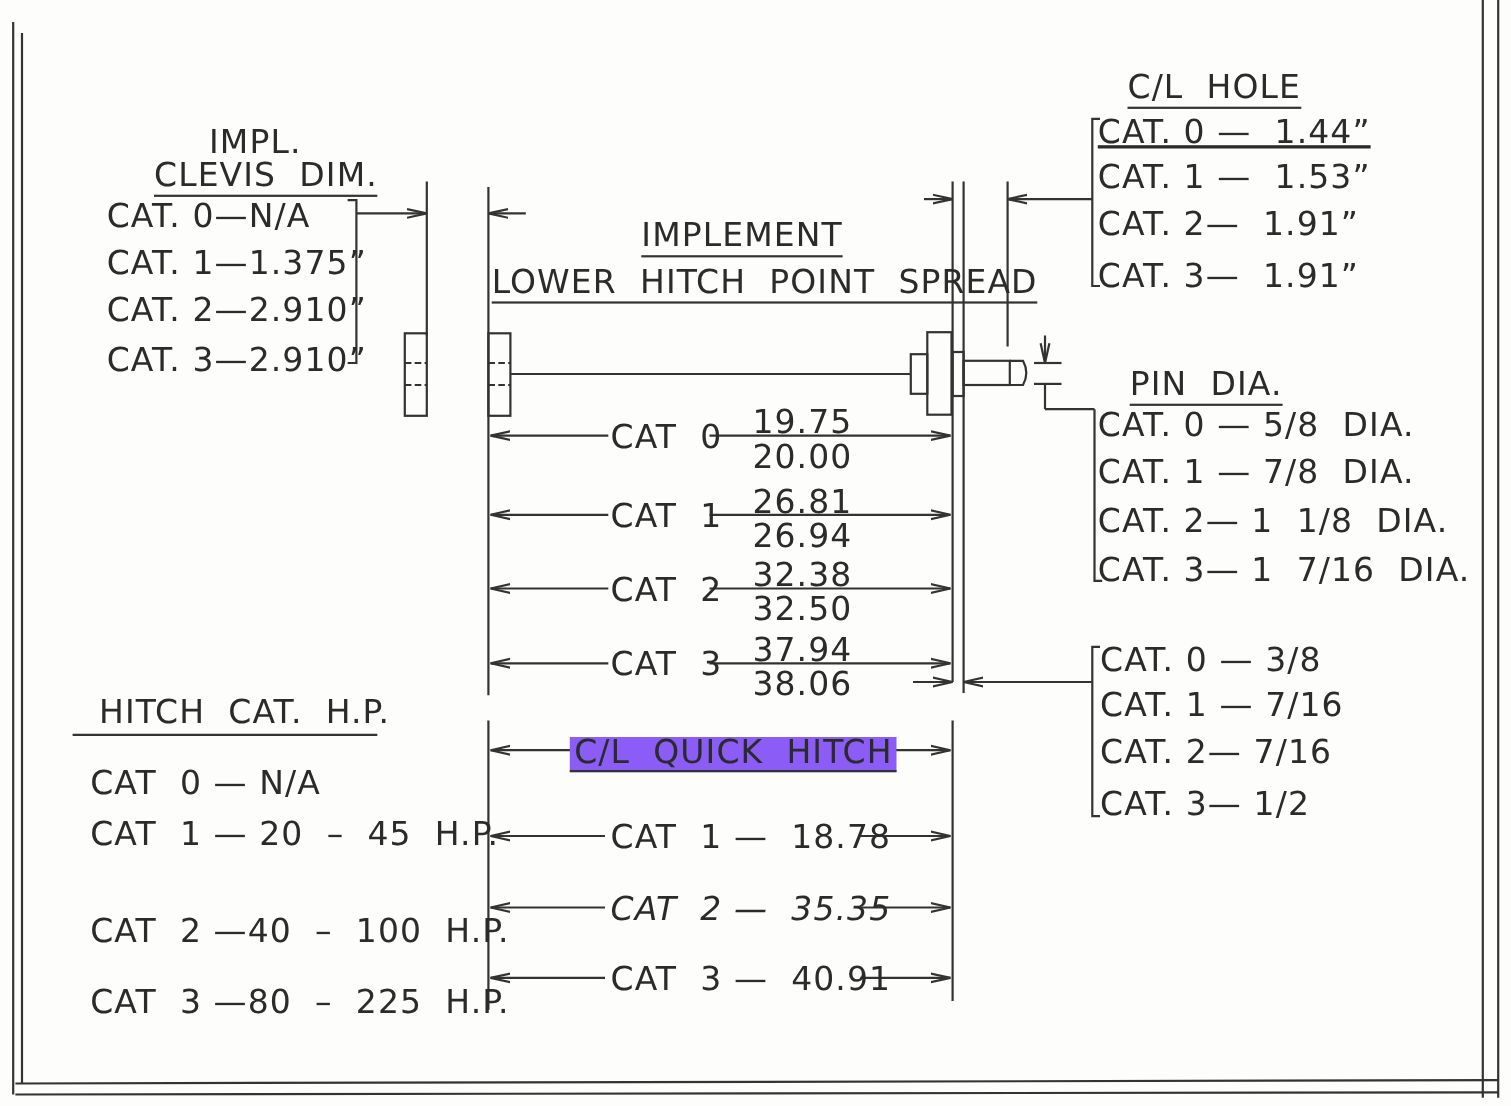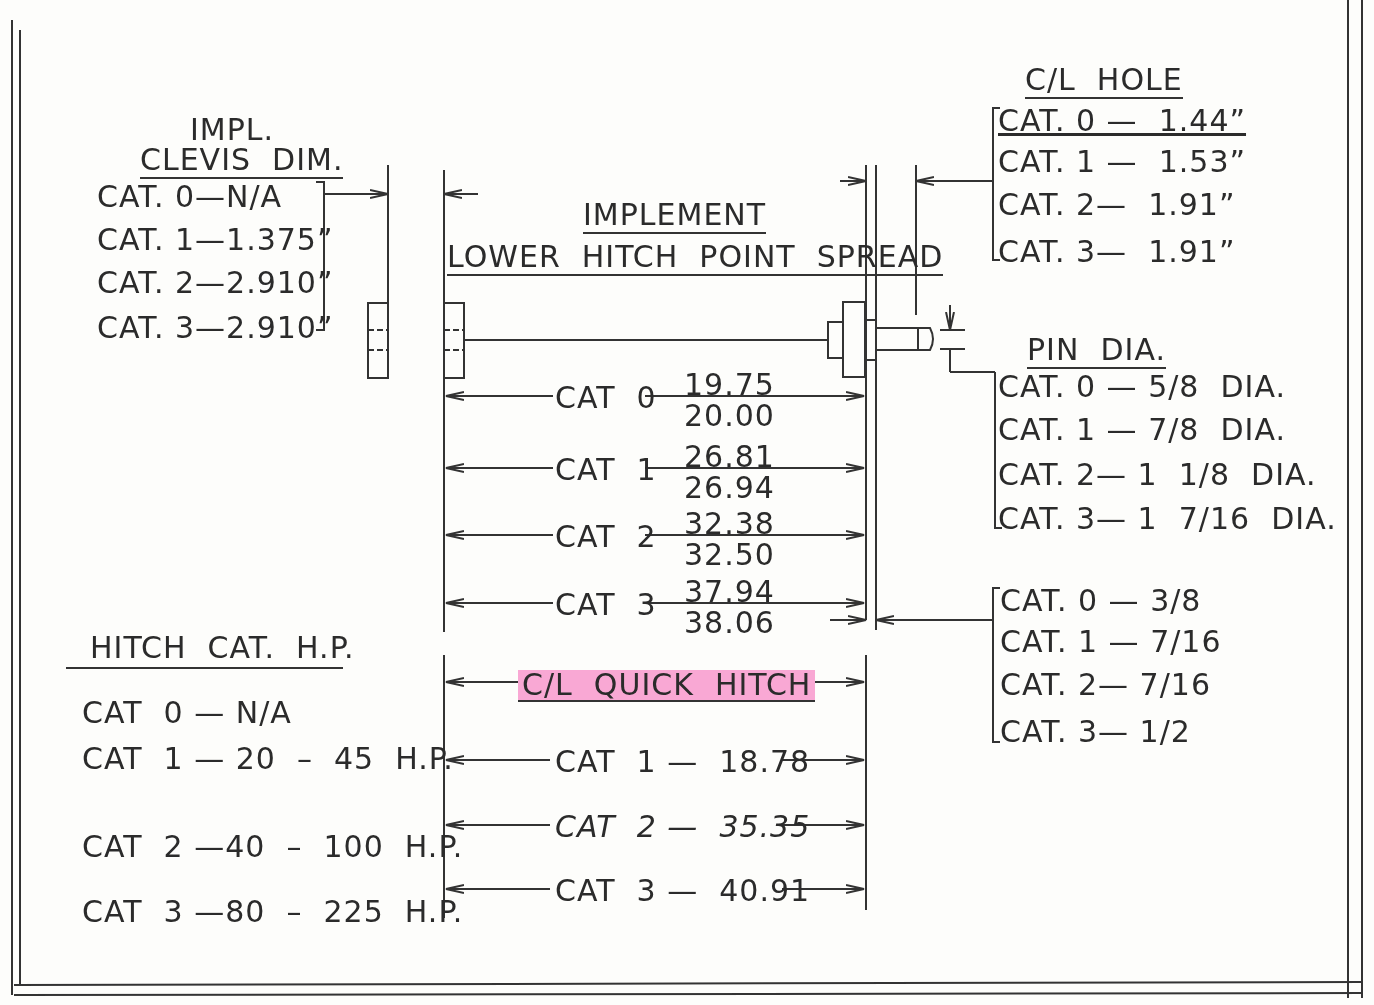--- a/index.html
+++ b/index.html
@@ -133,18 +133,18 @@
 <div class="t" style="left:1000px;top:627px;">CAT. 1 — 7/16</div>
 <div class="t" style="left:1000px;top:670px;">CAT. 2— 7/16</div>
 <div class="t" style="left:1000px;top:717px;">CAT. 3— 1/2</div>
 
 <div class="t" style="left:90px;top:633px;">HITCH  CAT.  H.P.</div>
 <div class="t" style="left:82px;top:698px;">CAT  0 — N/A</div>
 <div class="t" style="left:82px;top:744px;">CAT  1 — 20  –  45  H.P.</div>
 <div class="t" style="left:82px;top:832px;">CAT  2 —40  –  100  H.P.</div>
 <div class="t" style="left:82px;top:897px;">CAT  3 —80  –  225  H.P.</div>
 
-<div class="t ul" style="left:518px;top:670px;background:#f9a8d4;padding:0 4px;">C/L  QUICK  HITCH</div>
+<div class="t ul" style="left:518px;top:670px;background:#8b5cf6;padding:0 4px;">C/L  QUICK  HITCH</div>
 <div id="qh-rows">
     <div class="t" style="left: 555px; top: 747px;">CAT  1 —  18.78</div>
     <div class="t" style="left: 555px; top: 812px; font-style: italic;">CAT  2 —  35.35</div>
     <div class="t" style="left: 555px; top: 876px;">CAT  3 —  40.91</div>
   </div>
 
 </body></html>

